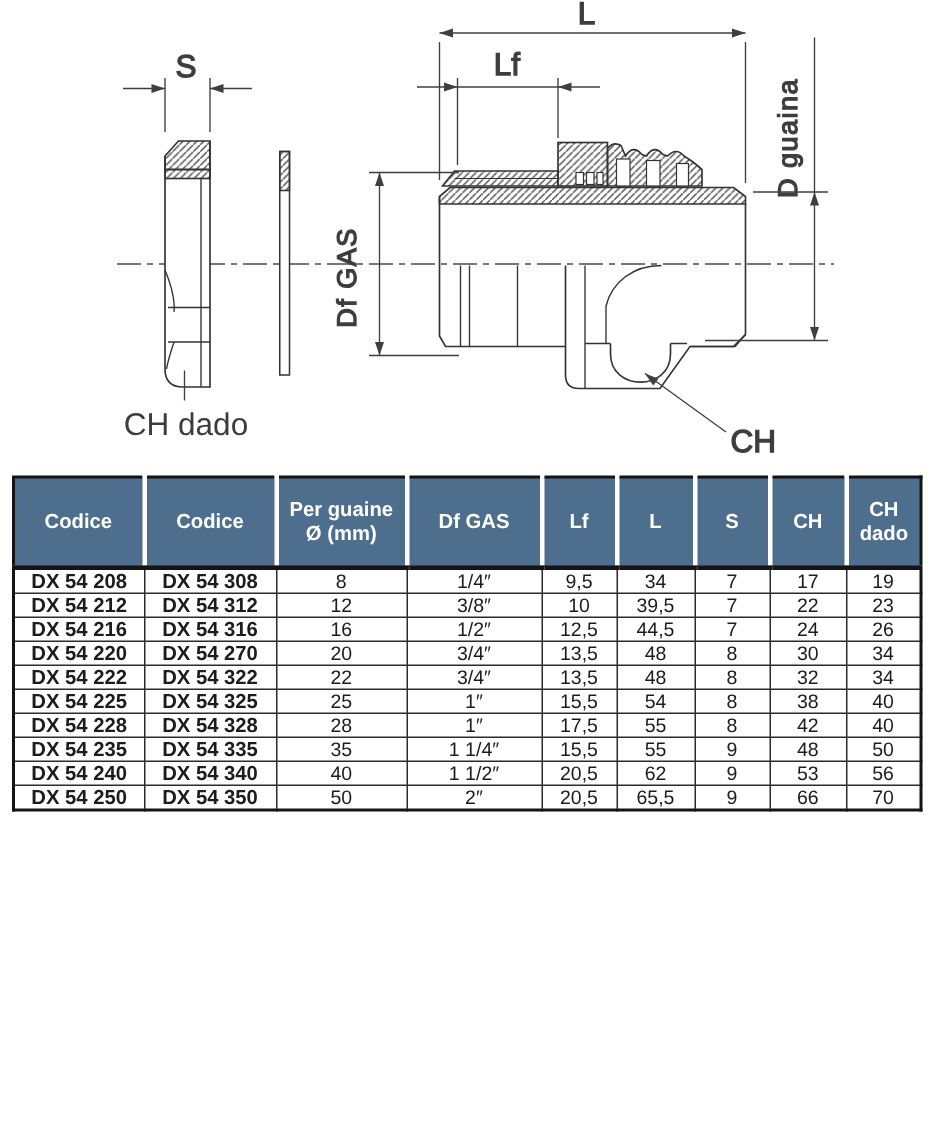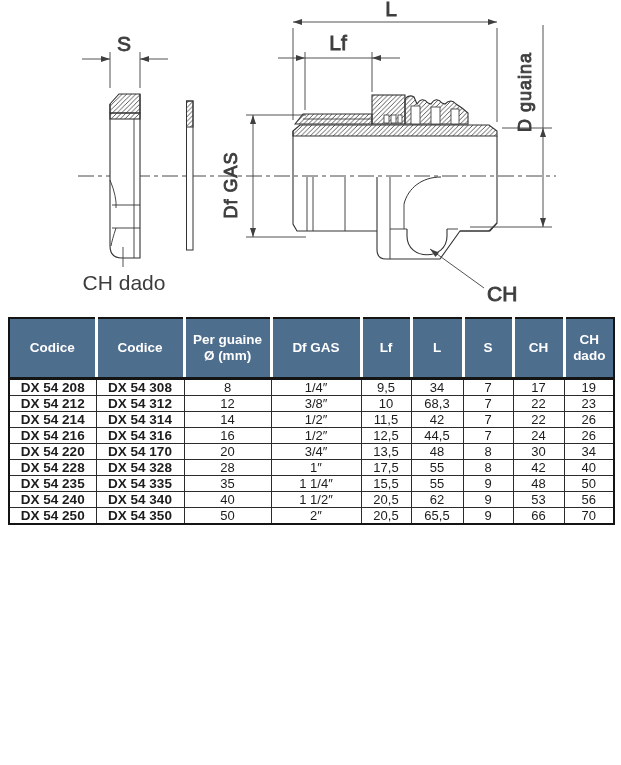--- a/index.html
+++ b/index.html
@@ -186,57 +186,68 @@
           <td>7</td>
           <td>17</td>
           <td>19</td>
         </tr>
         <tr>
           <td>DX 54 212</td>
           <td>DX 54 312</td>
           <td>12</td>
           <td>3/8″</td>
           <td>10</td>
-          <td>68,3</td>
+          <td>39,5</td>
           <td>7</td>
           <td>22</td>
           <td>23</td>
-        </tr>
-        <tr>
-          <td>DX 54 214</td>
-          <td>DX 54 314</td>
-          <td>14</td>
-          <td>1/2″</td>
-          <td>11,5</td>
-          <td>42</td>
-          <td>7</td>
-          <td>22</td>
-          <td>26</td>
         </tr>
         <tr>
           <td>DX 54 216</td>
           <td>DX 54 316</td>
           <td>16</td>
           <td>1/2″</td>
           <td>12,5</td>
           <td>44,5</td>
           <td>7</td>
           <td>24</td>
           <td>26</td>
         </tr>
         <tr>
           <td>DX 54 220</td>
-          <td>DX 54 170</td>
+          <td>DX 54 270</td>
           <td>20</td>
           <td>3/4″</td>
           <td>13,5</td>
           <td>48</td>
           <td>8</td>
           <td>30</td>
           <td>34</td>
+        </tr>
+        <tr>
+          <td>DX 54 222</td>
+          <td>DX 54 322</td>
+          <td>22</td>
+          <td>3/4″</td>
+          <td>13,5</td>
+          <td>48</td>
+          <td>8</td>
+          <td>32</td>
+          <td>34</td>
+        </tr>
+        <tr>
+          <td>DX 54 225</td>
+          <td>DX 54 325</td>
+          <td>25</td>
+          <td>1″</td>
+          <td>15,5</td>
+          <td>54</td>
+          <td>8</td>
+          <td>38</td>
+          <td>40</td>
         </tr>
         <tr>
           <td>DX 54 228</td>
           <td>DX 54 328</td>
           <td>28</td>
           <td>1″</td>
           <td>17,5</td>
           <td>55</td>
           <td>8</td>
           <td>42</td>

